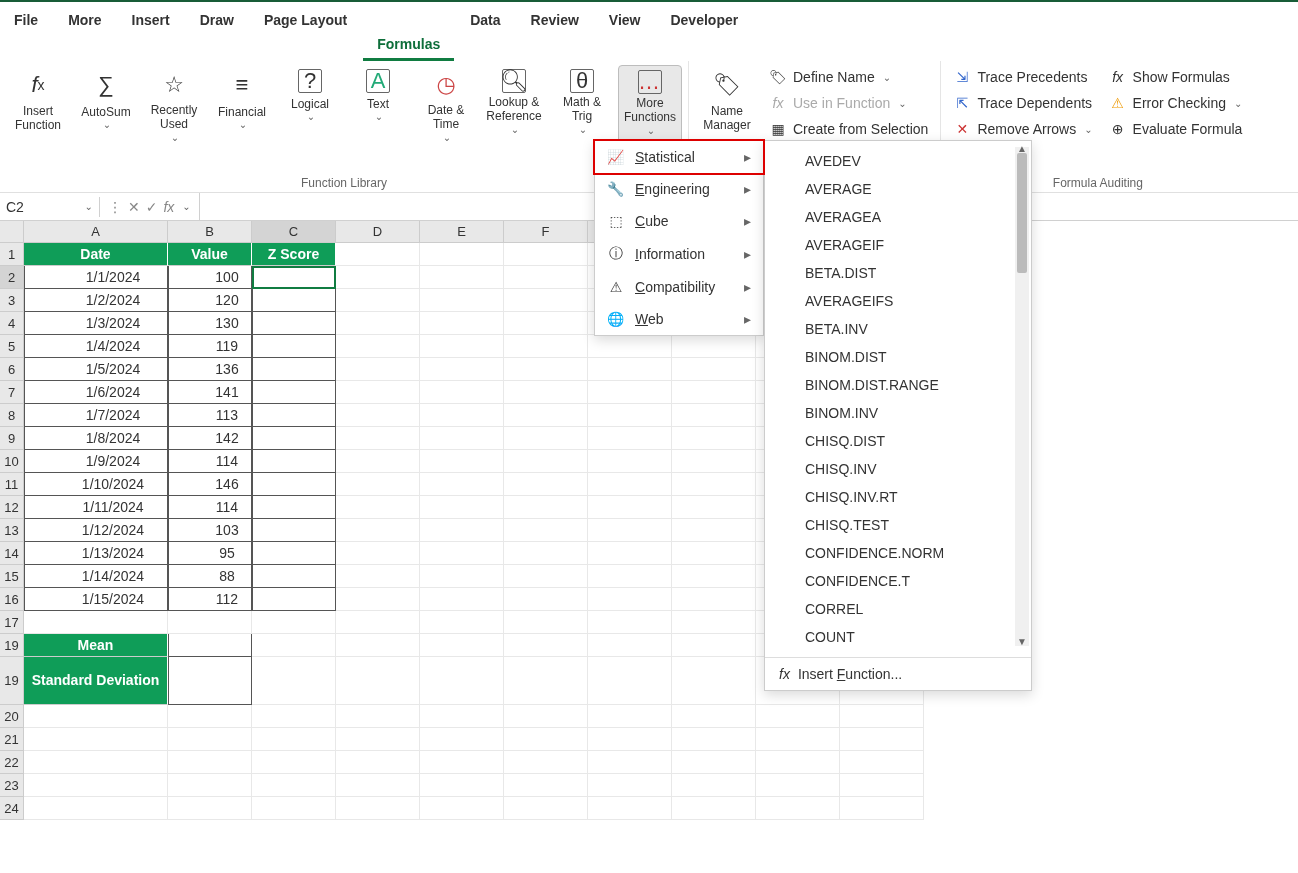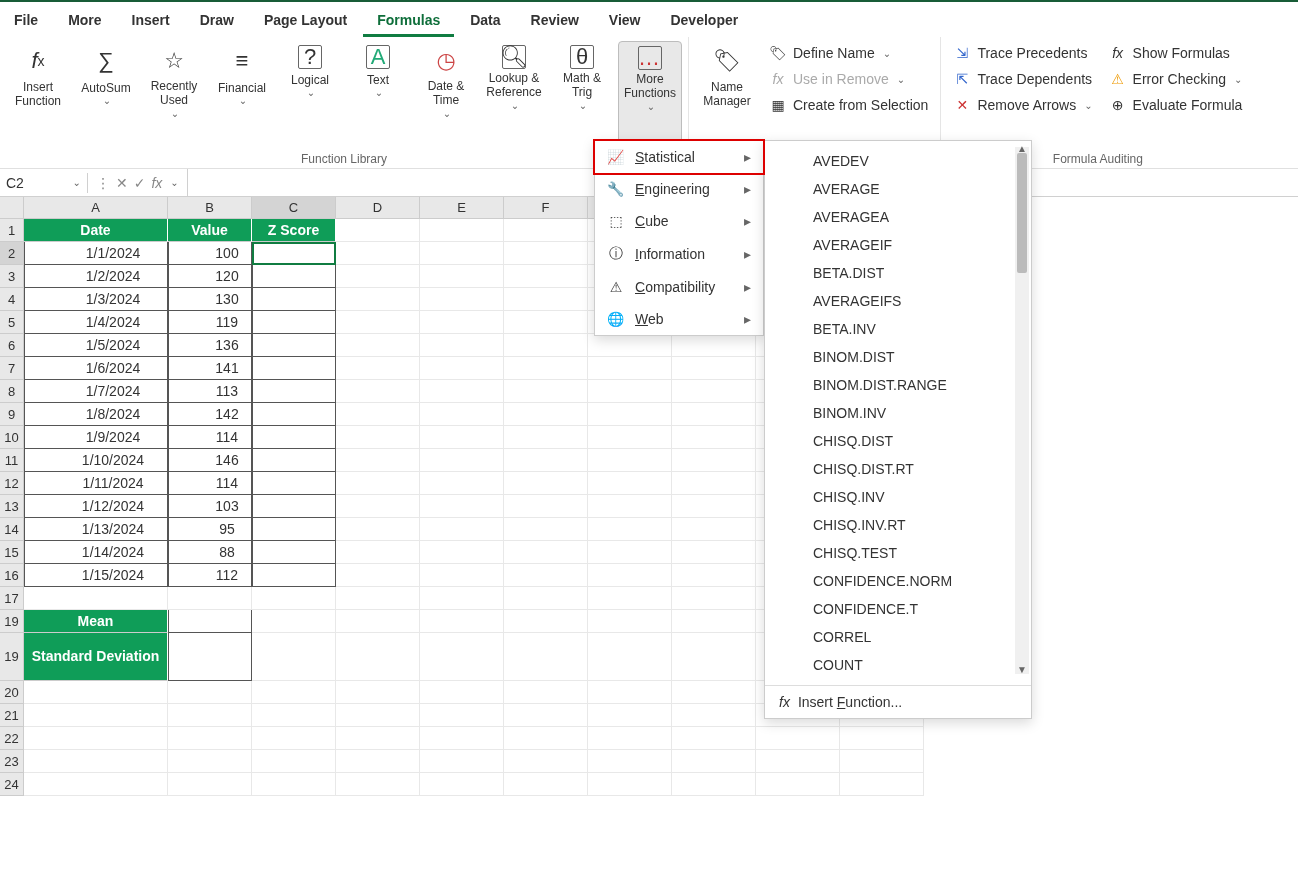--- a/index.html
+++ b/index.html
@@ -1,35 +1,35 @@
 <!DOCTYPE html>
 <html><head>
 <meta charset="utf-8">
 <style>
 * { margin: 0; padding: 0; box-sizing: border-box; font-family: "Segoe UI", Arial, sans-serif; }
 body { background: #fff; font-size: 14px; color: #333; user-select: none; }
 .app-border { border-top: 2px solid #185c37; }
 .ribbon-tabs { display: flex; background: #fff; padding: 4px 0 0 0; gap: 2px; }
 .ribbon-tab { padding: 6px 14px; cursor: pointer; font-weight: bold; }
-.ribbon-tab.active { font-weight: 600; border-bottom: 3px solid #107c41; color: #0e6e3a; }
+.ribbon-tab.active { font-weight: 600; border-bottom: 3px solid #107c41; color: #0e6e3a; margin-top: 24px; }
 .ribbon { background: #fff; border-bottom: 1px solid #e0e0e0; height: 132px; display: flex; position: relative; }
 .ribbon-group { border-right: 1px solid #e5e5e5; padding: 4px 6px 2px 6px; display: flex; flex-direction: column; justify-content: space-between; }
 .ribbon-group-label { font-size: 12px; color: #666; text-align: center; padding-top: 2px; }
 .ribbon-group-body { display: flex; gap: 4px; flex: 1; }
 .big-btn { display: flex; flex-direction: column; align-items: center; justify-content: flex-start; width: 64px; padding: 4px 2px; cursor: pointer; border-radius: 4px; text-align:center; line-height:1.2;}
 .big-btn.pressed { background: #e8e8e8; border: 1px solid #bdbdbd; }
 .big-btn .icon { height: 32px; display: flex; align-items: center; justify-content: center; font-size: 22px; }
 .big-btn .lbl { font-size: 12px; margin-top: 2px; min-height: 30px; display:flex; align-items:center; justify-content:center; flex-direction:column;}
 .small-row { display: flex; flex-direction: column; gap: 2px; }
 .small-btn { display: flex; align-items: center; gap: 6px; padding: 3px 6px; cursor: pointer; font-size: 14px; white-space: nowrap; border-radius: 3px; }
 .small-btn.disabled { color: #aaa; }
 .small-btn .ic { width: 18px; height: 18px; display: inline-flex; align-items: center; justify-content: center; }
 .chev { font-size: 10px; color: #666; margin-left: 2px; }
 .formula-bar { display: flex; align-items: center; border-bottom: 1px solid #d0d0d0; background: #fff; height: 28px; }
-.name-box { width: 88px; padding: 2px 6px; border-right: 1px solid #d0d0d0; display:flex; align-items:center; justify-content:space-between;}
+.name-box { width: 100px; padding: 2px 6px; border-right: 1px solid #d0d0d0; display:flex; align-items:center; justify-content:space-between;}
 .fb-btns { display: flex; gap: 6px; padding: 0 8px; color: #888; border-right: 1px solid #d0d0d0; height: 100%; align-items: center;}
 .fb-input { flex: 1; padding: 2px 6px; }
 .sheet { overflow: hidden; }
 .col-headers { display: flex; }
 .corner, .col-h { background: #e8e8e8; border-right: 1px solid #ccc; border-bottom: 1px solid #ccc; text-align: center; font-size: 13px; color: #333; height: 22px; line-height: 22px; }
 .corner { width: 24px; }
 .col-h { width: 144px; }
 .col-h.narrow { width: 84px; }
 .col-h.sel { background: #d4d4d4; }
 .rows { display: flex; flex-direction: column; }
@@ -44,21 +44,21 @@
 .cell.selected { outline: 2px solid #107c41; outline-offset: -2px; background: #fff; z-index: 1; }
 .cell.ghost { border-color: #e8e8e8; }
 .dropdown { position: absolute; background: #fff; box-shadow: 0 4px 12px rgba(0,0,0,0.15); border: 1px solid #ccc; font-size: 14px; }
 .dd-cat { top: 140px; left: 594px; width: 170px; }
 .dd-item { display: flex; align-items: center; gap: 12px; padding: 8px 12px; cursor: pointer; justify-content: space-between; }
 .dd-item .lbic { display: flex; align-items: center; gap: 10px;}
 .dd-item .icn { width: 18px; display: inline-flex; justify-content:center;}
 .dd-item.highlight { border: 2px solid #d00; margin: -2px; position: relative; z-index: 1; }
 .dd-chev { color: #666; }
 .dd-func { top: 140px; left: 764px; width: 268px; max-height: 702px; display: flex; flex-direction: column; }
-.dd-func-list { overflow-y: auto; flex: 1; padding: 6px 8px; }
+.dd-func-list { overflow-y: auto; flex: 1; padding: 6px 0; }
 .func-item { padding: 6px 40px; cursor: pointer; }
 .dd-func-footer { border-top: 1px solid #ddd; padding: 8px 14px; display: flex; align-items: center; gap: 8px; }
 .dd-func-scroll { position: absolute; right: 2px; top: 6px; bottom: 44px; width: 14px; background: #f0f0f0; }
 .scroll-thumb { position: absolute; left: 2px; right: 2px; top: 6px; height: 120px; background: #bbb; border-radius: 2px; }
 .scroll-arrow { position: absolute; left: 0; right: 0; height: 14px; text-align: center; font-size: 10px; color: #666; }
 .scroll-arrow.up { top: -4px; }
 .scroll-arrow.dn { bottom: -4px; }
 .underline { text-decoration: underline; text-decoration-thickness: 1px; }
 </style>
 </head>
@@ -154,21 +154,21 @@
 Manager</div>
       </div>
       <div class="small-row">
         <div class="small-btn">
             <span class="ic">🏷</span>
             <span>Define Name</span>
             <span class="chev">⌄</span>
           </div>
         <div class="small-btn disabled">
             <span class="ic" style="font-style:italic">fx</span>
-            <span>Use in Remove</span>
+            <span>Use in Function</span>
             <span class="chev">⌄</span>
           </div>
         <div class="small-btn">
             <span class="ic">▦</span>
             <span>Create from Selection</span>
           </div>
       </div>
     </div>
     <div class="ribbon-group-label">&nbsp;</div>
   </div>
@@ -606,21 +606,20 @@
       <div class="func-item">AVERAGE</div>
       <div class="func-item">AVERAGEA</div>
       <div class="func-item">AVERAGEIF</div>
       <div class="func-item">BETA.DIST</div>
       <div class="func-item">AVERAGEIFS</div>
       <div class="func-item">BETA.INV</div>
       <div class="func-item">BINOM.DIST</div>
       <div class="func-item">BINOM.DIST.RANGE</div>
       <div class="func-item">BINOM.INV</div>
       <div class="func-item">CHISQ.DIST</div>
-      <div class="func-item">CHISQ.DIST.RT</div>
       <div class="func-item">CHISQ.INV</div>
       <div class="func-item">CHISQ.INV.RT</div>
       <div class="func-item">CHISQ.TEST</div>
       <div class="func-item">CONFIDENCE.NORM</div>
       <div class="func-item">CONFIDENCE.T</div>
       <div class="func-item">CORREL</div>
       <div class="func-item">COUNT</div>
     </div>
   <div class="dd-func-scroll">
     <div class="scroll-arrow up">▲</div>

